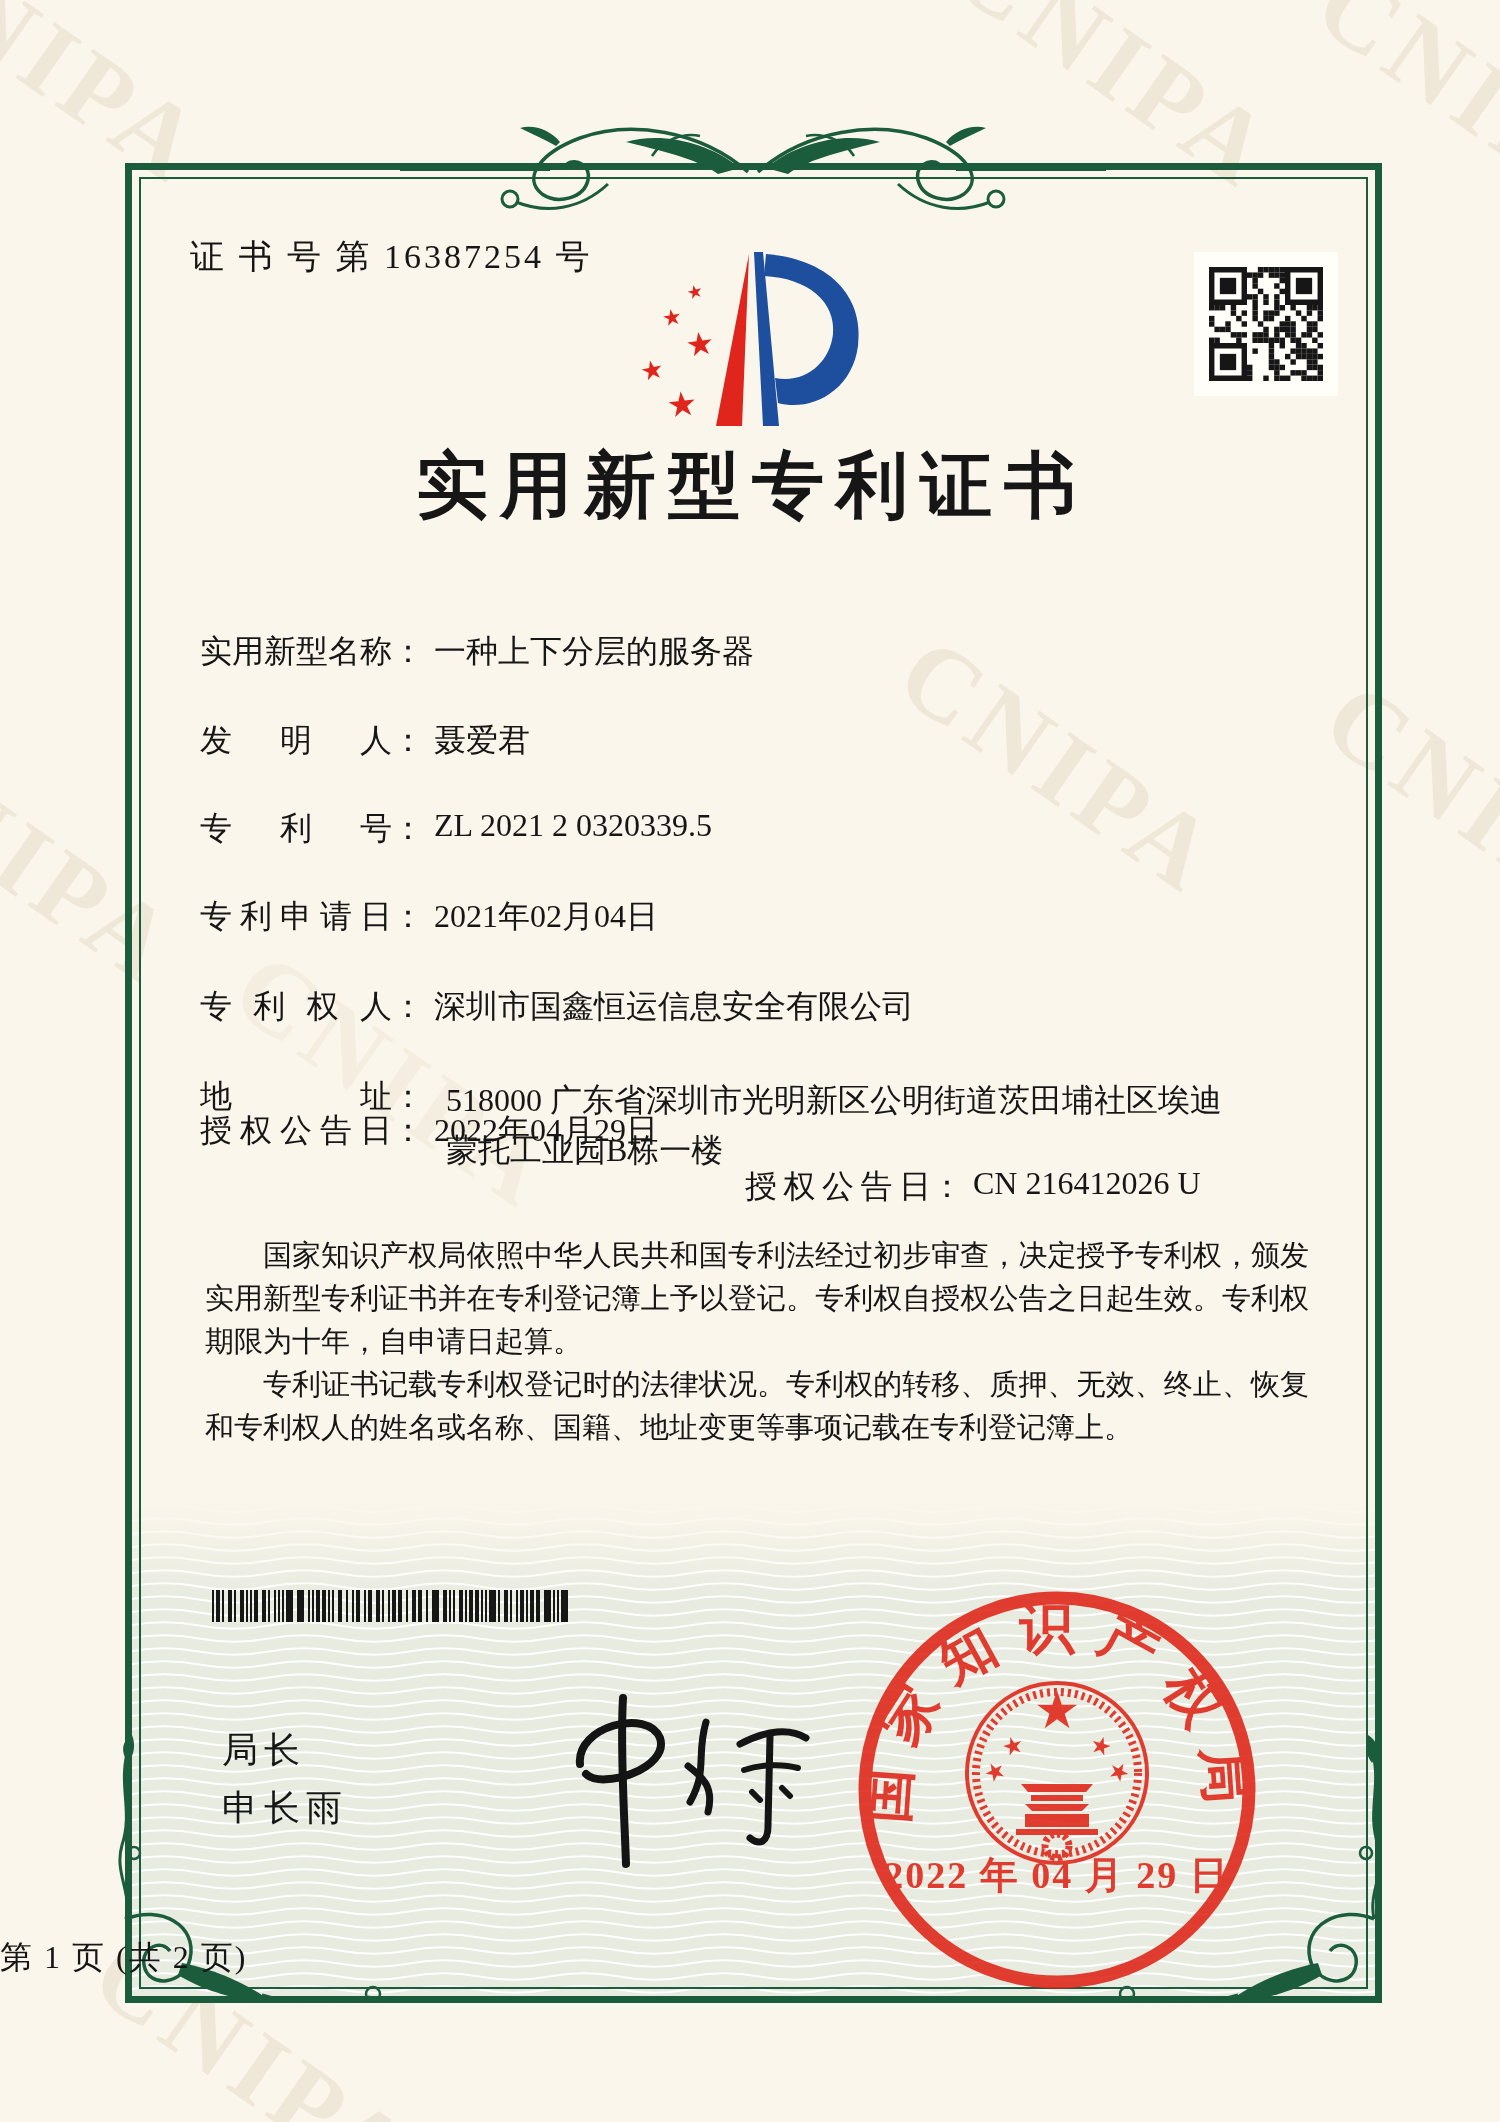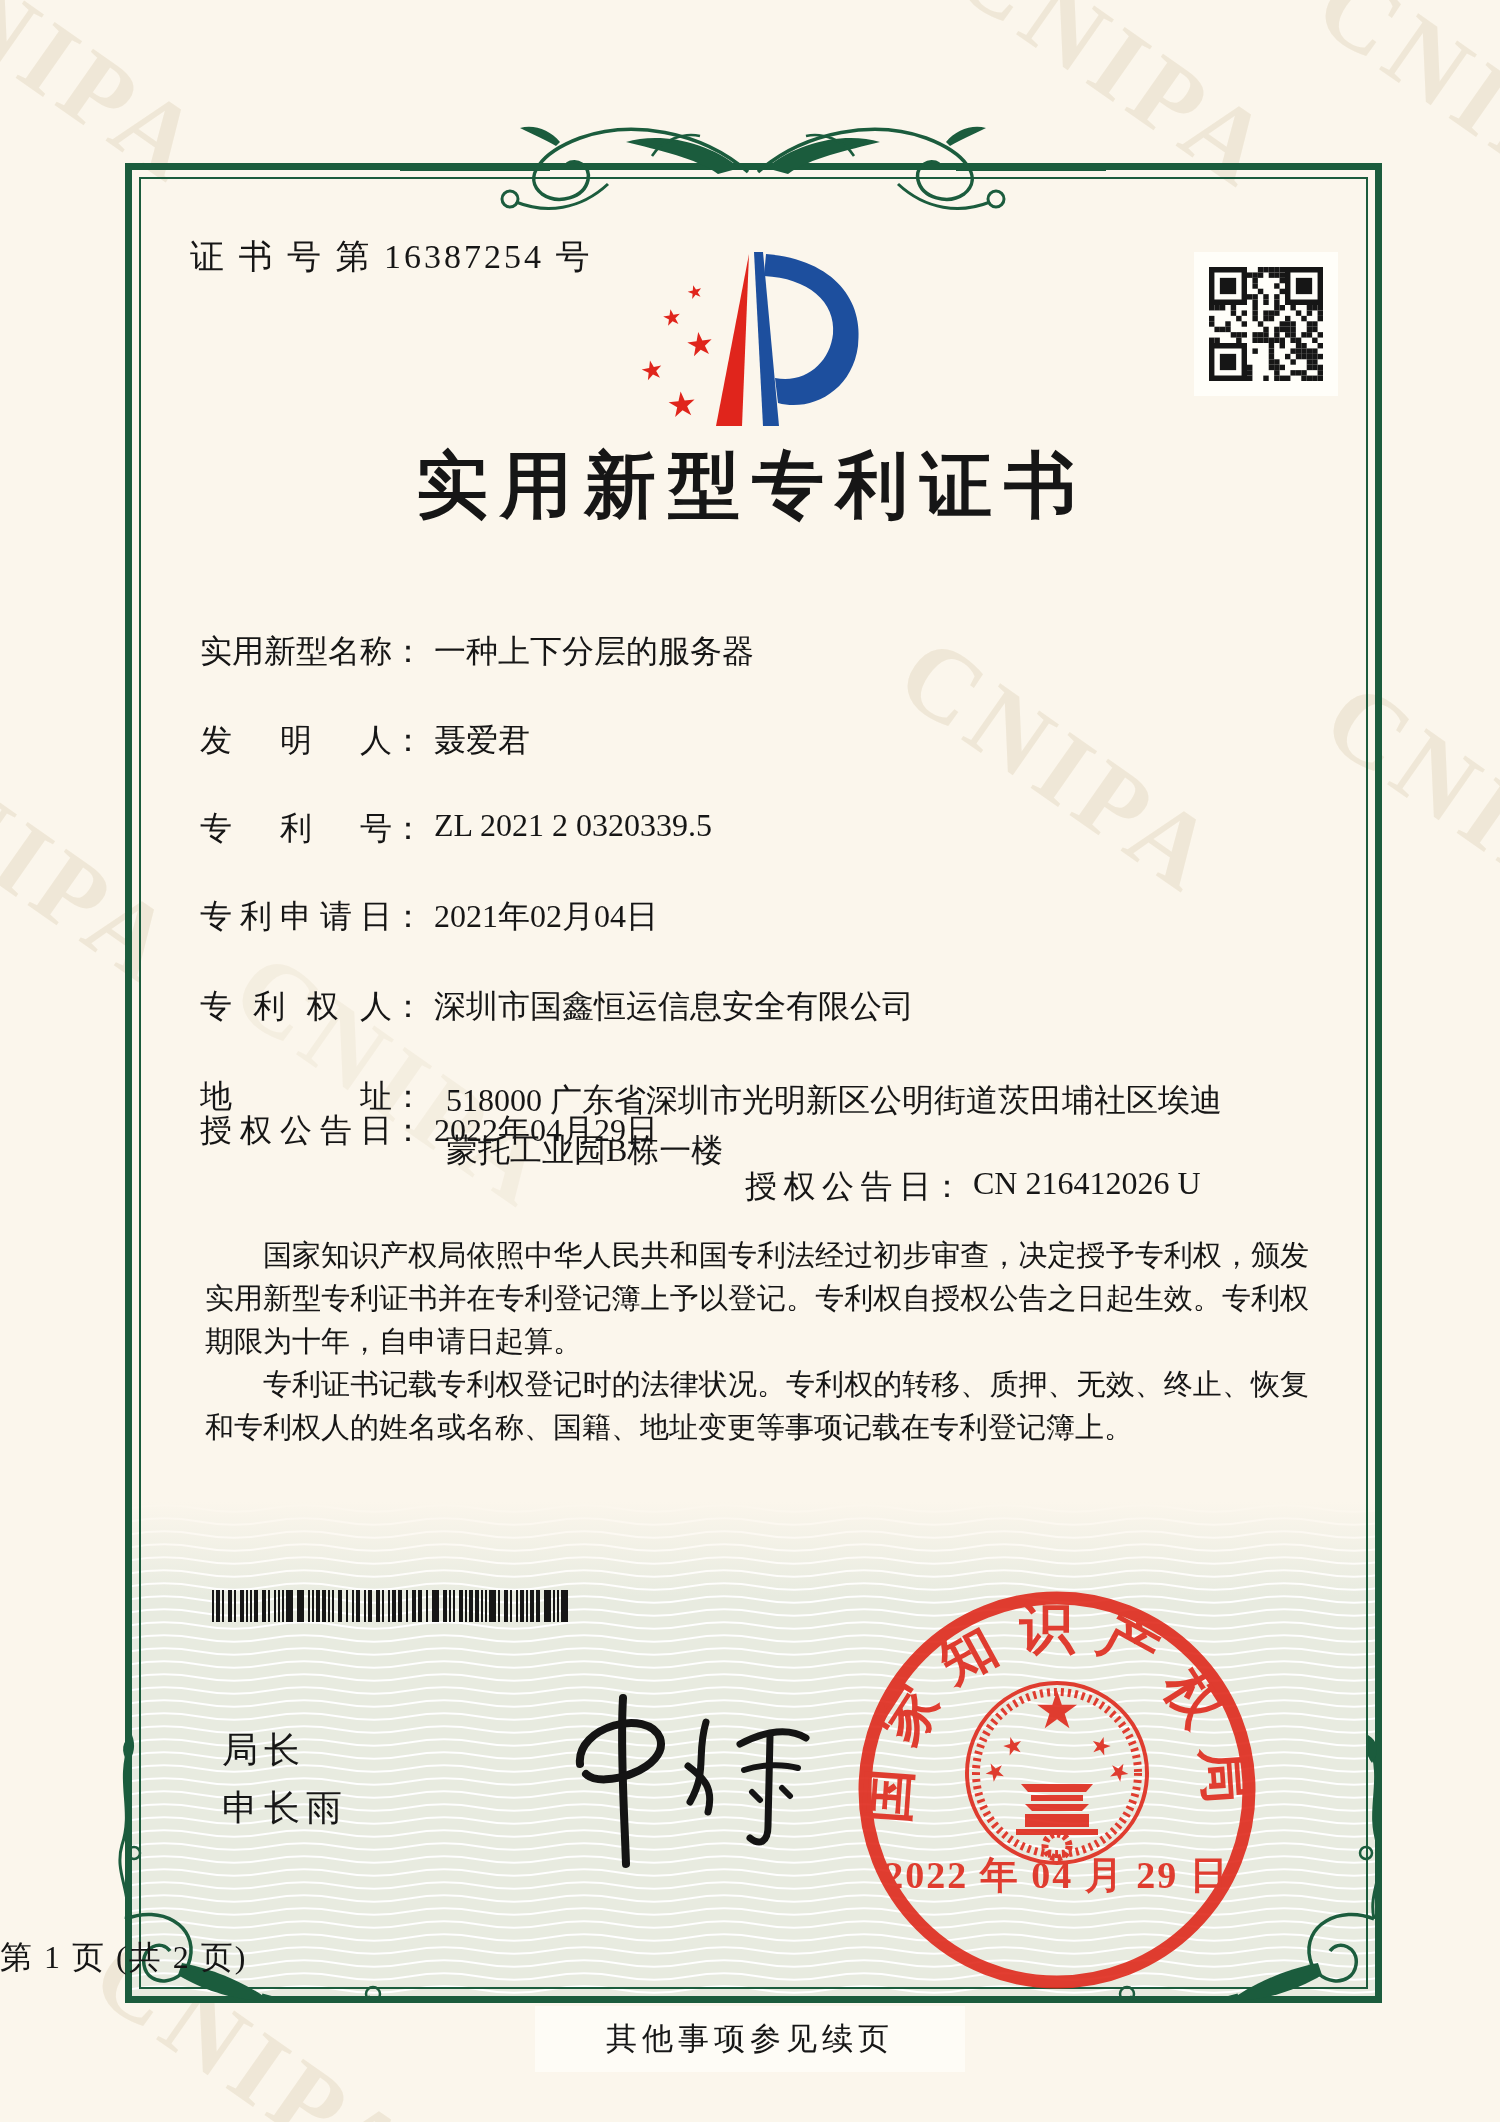--- a/index.html
+++ b/index.html
@@ -426,15 +426,14 @@
         <rect x="170" y="226" width="64" height="13"></rect>
         <rect x="161" y="241" width="82" height="6"></rect>
       </g>
       <circle cx="202" cy="258" r="12" fill="none" stroke="#df2a1c" stroke-width="7" stroke-dasharray="4 3"></circle>
     </g>
     <text x="202" y="300" font-size="38" font-weight="bold" fill="#df2a1c" text-anchor="middle" letter-spacing="2" font-family="'Liberation Serif','DejaVu Serif',serif">2022 年 04 月 29 日</text>
   </svg>
 
   <div class="pageinfo">第 1 页 (共 2 页)</div>
 
-  <div class="notebox">其他事项参见续页</div>
 
 </div>
 
 </body></html>

